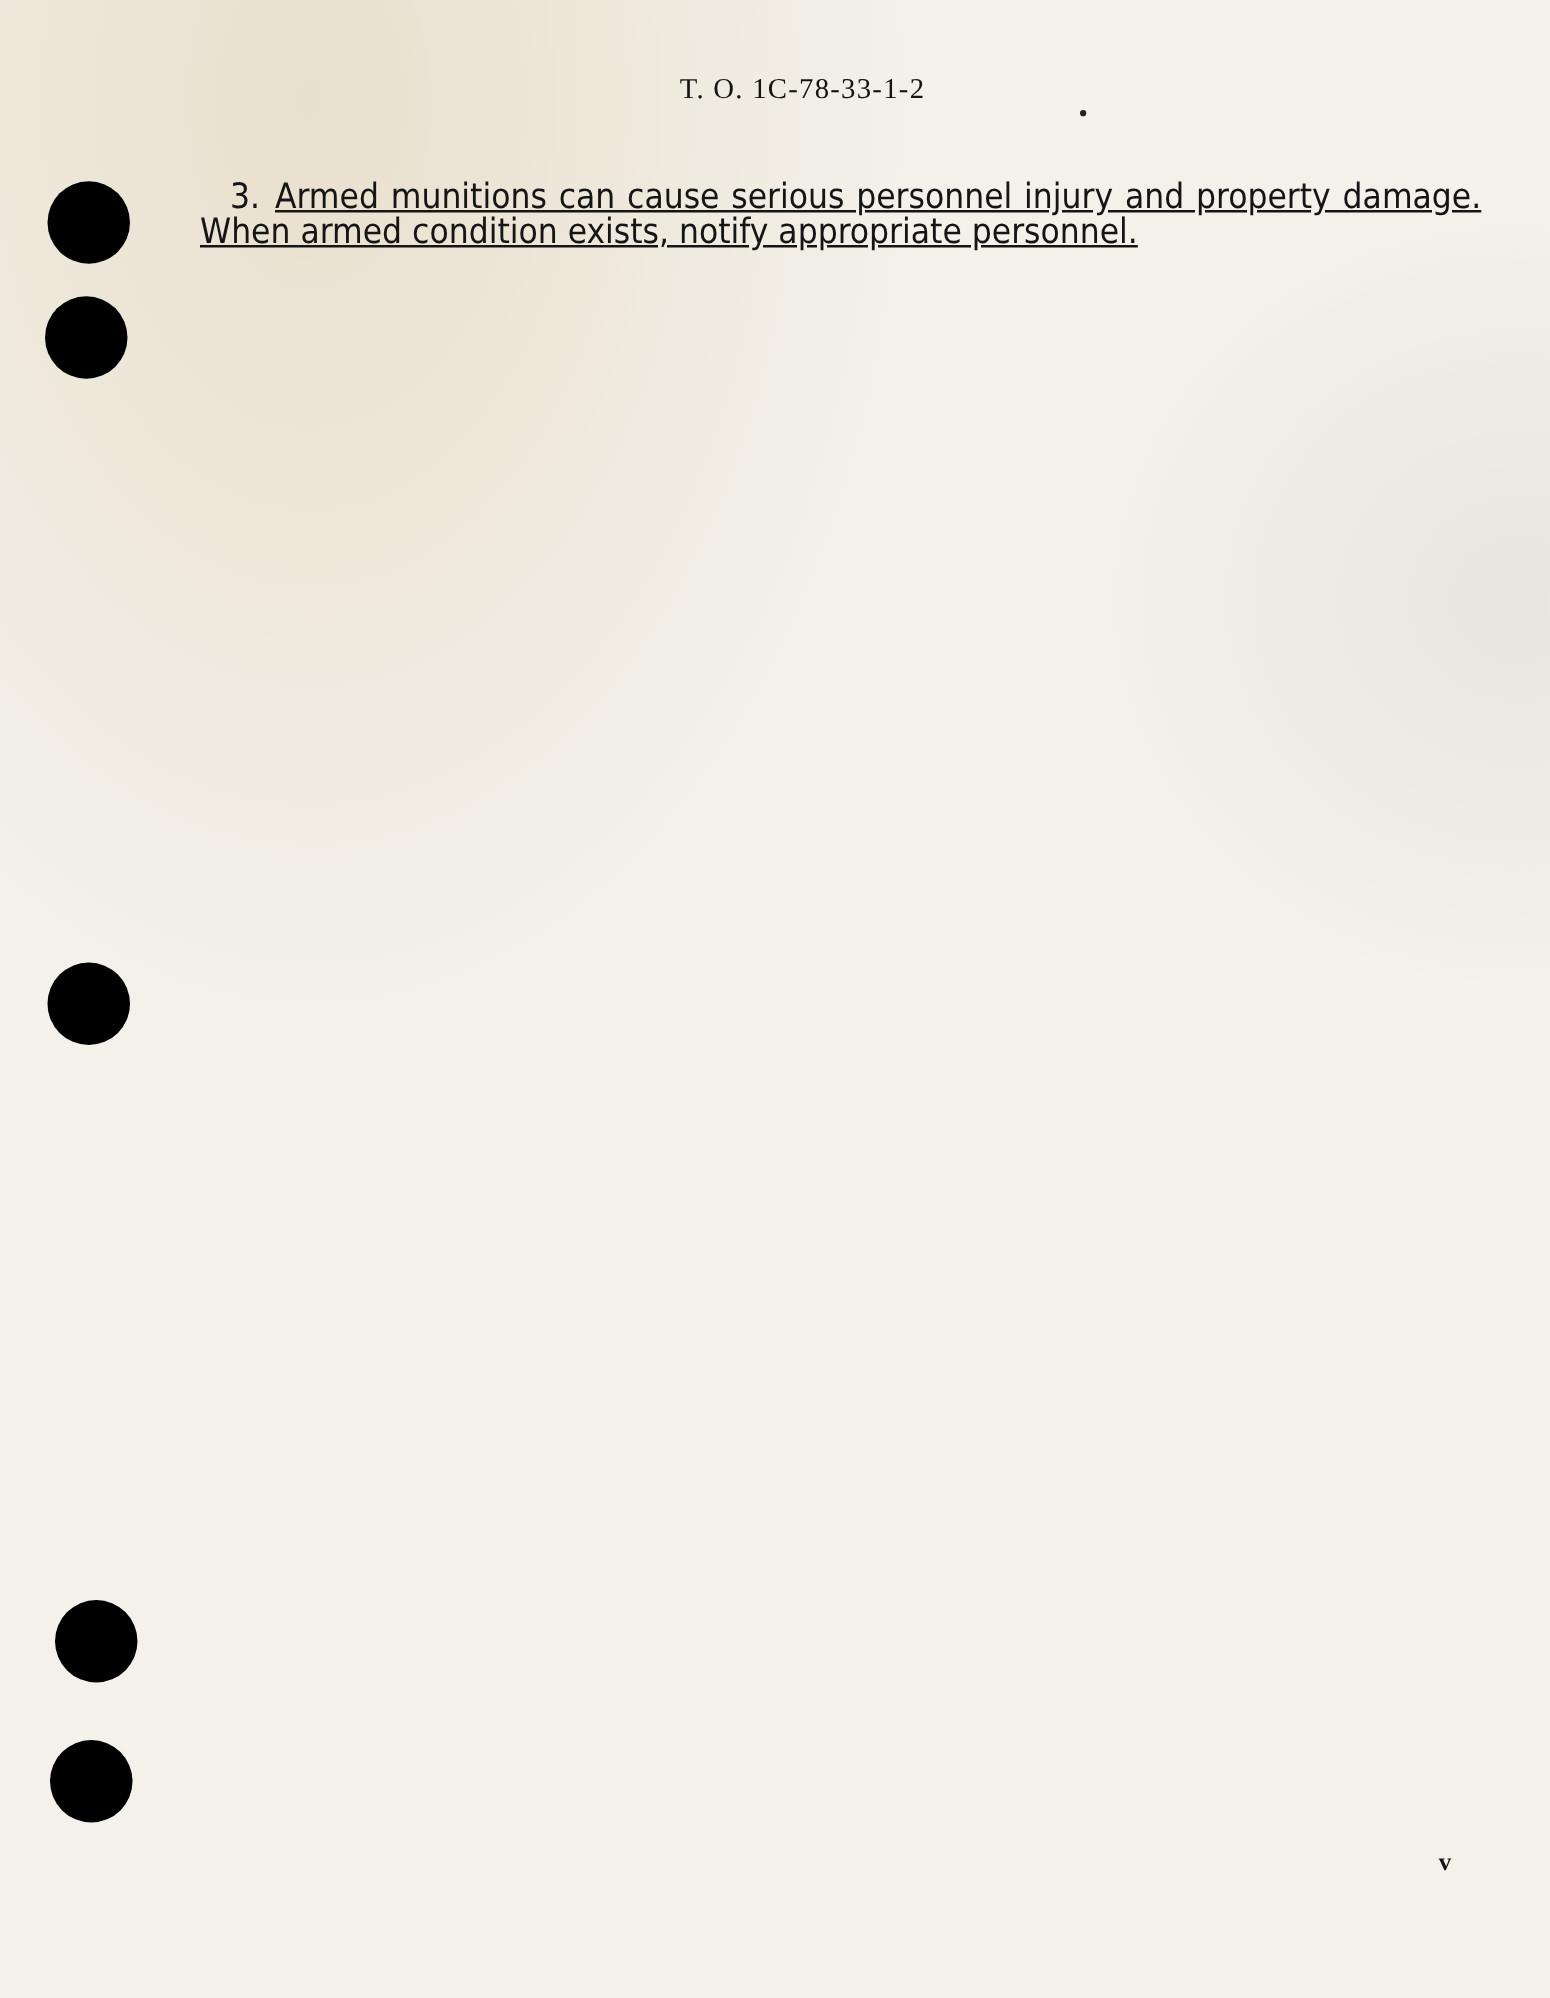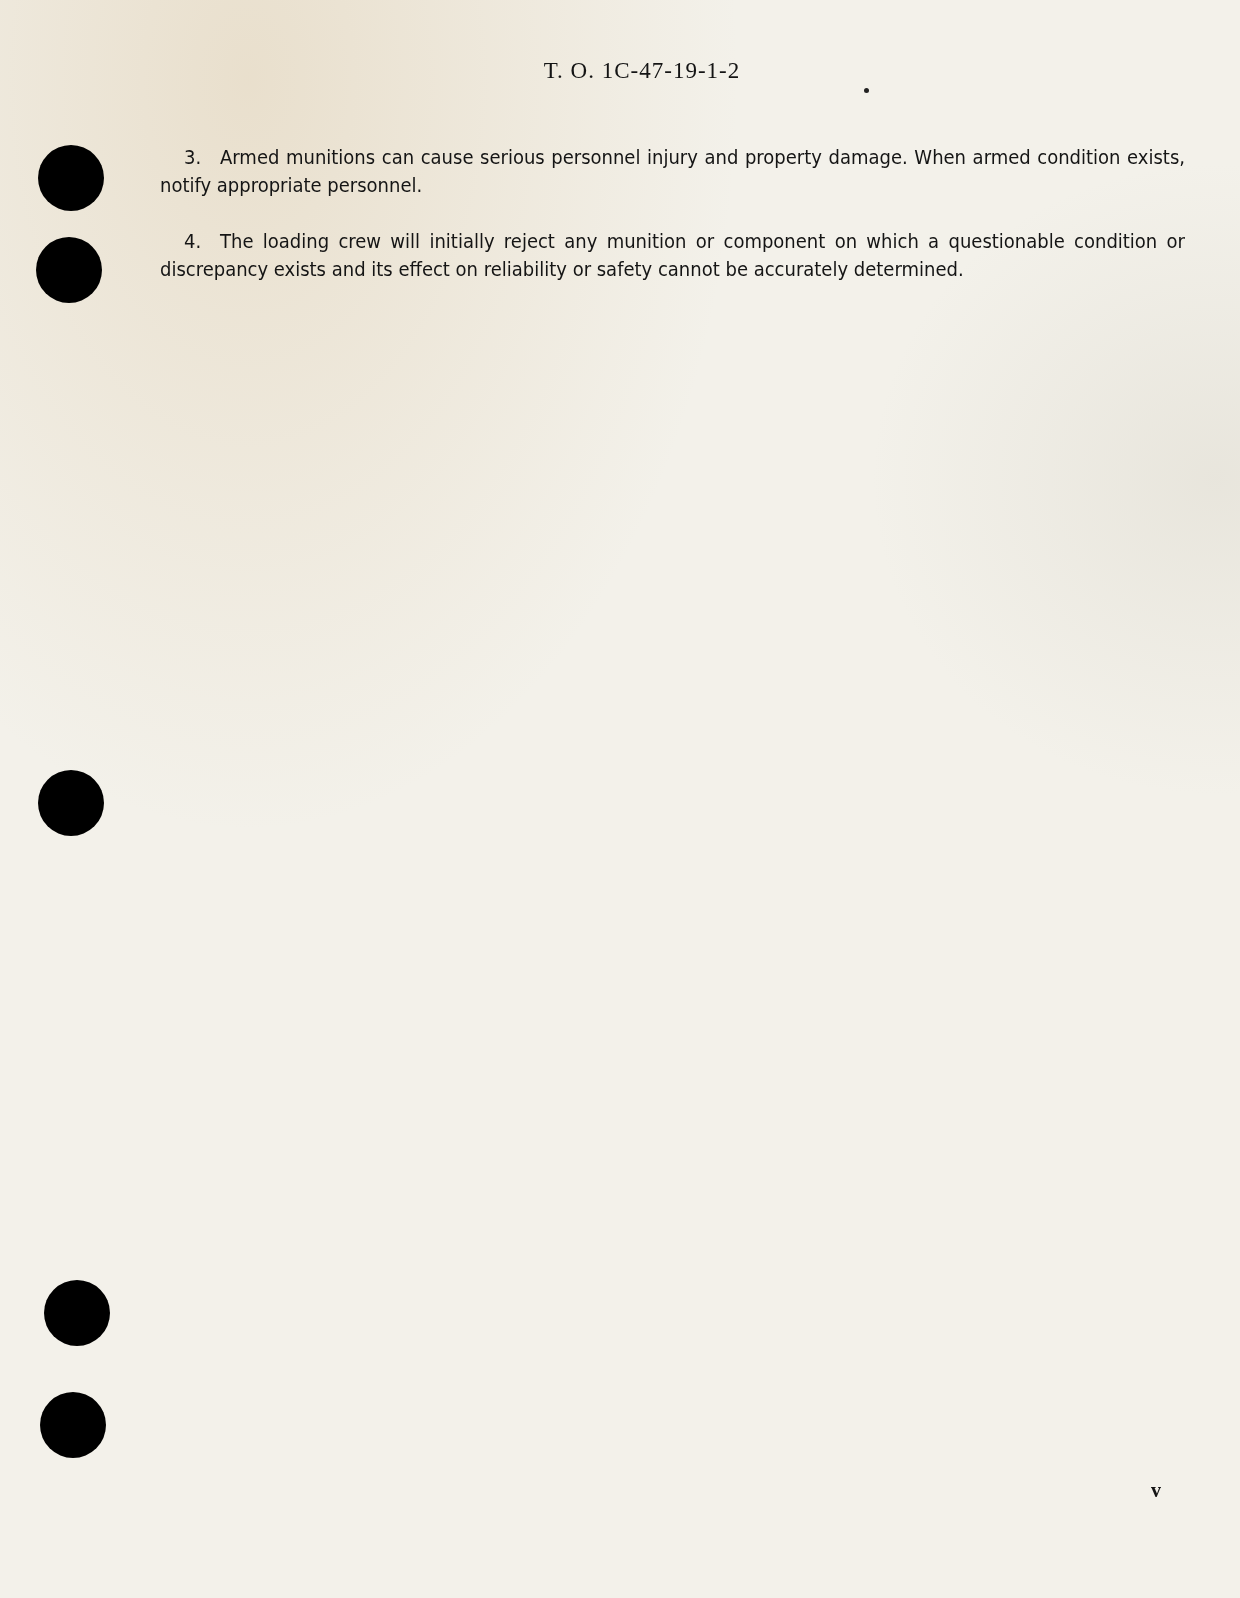--- a/index.html
+++ b/index.html
@@ -23,50 +23,48 @@
   }
   .header span { margin-left: 44px; }
   .hole {
     position: absolute; width: 66px; height: 66px; border-radius: 50%;
     background: #000;
   }
   .para {
     position: absolute; left: 160px; width: 1025px;
     font-family: "DejaVu Sans Condensed", "DejaVu Sans", sans-serif;
     font-stretch: condensed;
-    font-size: 20px; line-height: 28px; font-weight: 500;
+    font-size: 28px; line-height: 28px; font-weight: 500;
     text-align: justify;
     color: #151515;
+    text-decoration: underline;
   }
   .para .num { display: inline-block; width: 22px; margin-left: 24px; margin-right: 14px; }
   .folio {
     position: absolute; left: 1151px; top: 1479px;
     font-family: "Liberation Serif", serif; font-weight: bold; font-size: 20px;
   }
   .dot { position: absolute; width: 5px; height: 5px; border-radius: 50%; background: #222; }
 </style>
 </head>
 <body>
 
 <div class="page">
 
   <div class="header">
-    <span>T. O. 1C-47-19-1-2</span>
+    <span>T. O. 1C-78-33-1-2</span>
   </div>
   <div class="dot" style="left:864px; top:88px;"></div>
 
   <div class="hole" style="left:38px; top:145px;"></div>
   <div class="hole" style="left:36px; top:237px;"></div>
   <div class="hole" style="left:38px; top:770px;"></div>
   <div class="hole" style="left:44px; top:1280px;"></div>
   <div class="hole" style="left:40px; top:1392px;"></div>
 
   <div class="para" style="top:143px;">
     <span class="num">3.</span><span>Armed munitions can cause serious personnel injury and property damage.  When armed condition exists, notify appropriate personnel.</span>
   </div>
 
-  <div class="para" style="top:227px;">
-    <span class="num">4.</span><span>The loading crew will initially reject any munition or component on which a questionable condition or discrepancy exists and its effect on reliability or safety cannot be accurately determined.</span>
-  </div>
 
 
   <div class="folio">v</div>
 </div>
 
 </body></html>

